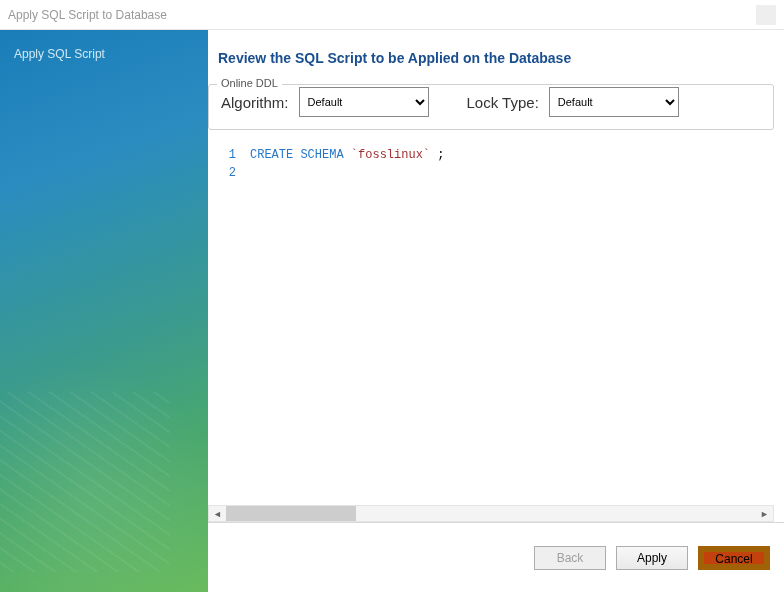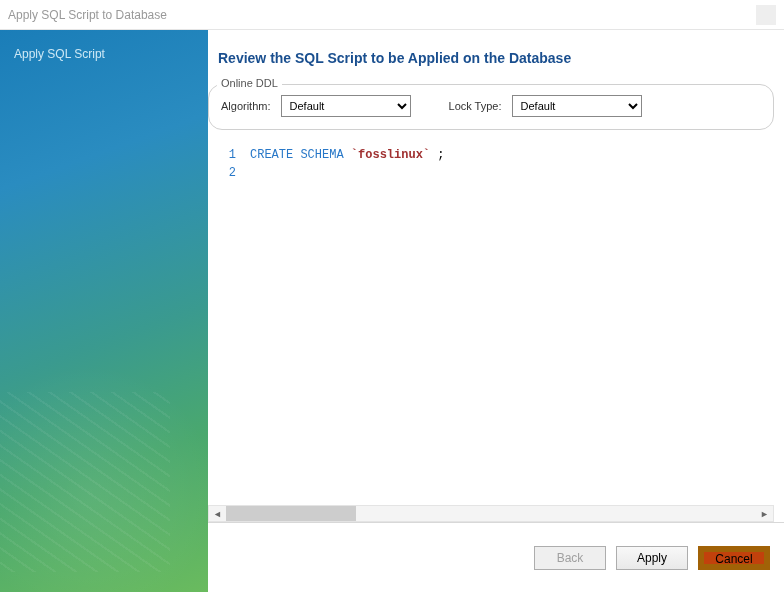--- a/index.html
+++ b/index.html
@@ -15,35 +15,35 @@
     .sidebar::before { content: ""; position: absolute; bottom: -50px; left: -60px; width: 300px; height: 300px; background: radial-gradient(ellipse at center, rgba(255,255,255,0.08) 0%, transparent 60%); transform: rotate(-20deg); }
     .sidebar::after { content: ""; position: absolute; bottom: 20px; left: -30px; width: 200px; height: 180px; background: repeating-linear-gradient(35deg, rgba(255,255,255,0.06) 0px, rgba(255,255,255,0.06) 2px, transparent 2px, transparent 12px); }
     .sidebar-item { padding: 7px 14px; color: #fff; font-size: 12px; cursor: pointer; position: relative; z-index: 1; }
     .sidebar-item.active { background: rgba(255,255,255,0.18); font-weight: bold; }
     .sidebar-item.inactive { color: #cde8f5; }
     
     .content { flex: 1; display: flex; flex-direction: column; background: #fff; }
     
     .page-header { padding: 20px 22px 18px 10px; color: #1a4f8f; font-weight: bold; font-size: 14px; }
     
-    .ddl-group { margin: 0 10px 10px 0; border: 1px solid #d0d0d0; border-radius: 14px; padding: 10px 12px 12px 12px; position: relative; }
+    .ddl-group { margin: 0 10px 10px 0; border: 1px solid #d0d0d0; border-radius: 3px; padding: 2px 12px 12px 12px; position: relative; }
     .ddl-legend { position: absolute; top: -8px; left: 8px; background: #fff; padding: 0 4px; font-size: 11px; color: #555; }
     .ddl-row { display: flex; align-items: center; gap: 10px; }
-    .ddl-label { font-size: 11px; color: #333; }
-    .ddl-select { border: 1px solid #888; height: 22px; font-size: 11px; padding: 0 4px; background: #fff; }
+    .ddl-label { font-size: 15px; color: #333; }
+    .ddl-select { border: 1px solid #888; height: 30px; font-size: 11px; padding: 0 4px; background: #fff; }
     .ddl-select.alg { width: 130px; margin-right: 28px; }
     .ddl-select.lock { width: 130px; }
     
     .editor { flex: 1; display: flex; font-family: Consolas, "Courier New", monospace; font-size: 12px; margin: 6px 10px 0 0; overflow: hidden; }
     .gutter { width: 42px; text-align: right; padding-right: 14px; color: #2878c8; }
     .gutter-line { height: 18px; line-height: 18px; }
     .code { flex: 1; }
     .code-line { height: 18px; line-height: 18px; white-space: pre; }
     .kw { color: #2878c8; }
-    .ident { color: #a03030; font-weight: bold; }
+    .ident { color: #a03030; }
     
     .hscroll { margin: 6px 10px 0 0; height: 17px; display: flex; align-items: center; background: #f4f4f4; border: 1px solid #e4e4e4; }
     .hscroll-arrow { width: 17px; height: 15px; display: flex; align-items: center; justify-content: center; color: #666; font-size: 9px; cursor: pointer; }
     .hscroll-track { flex: 1; height: 15px; position: relative; }
     .hscroll-thumb { position: absolute; left: 0; top: 0; height: 15px; width: 130px; background: #cdcdcd; }
     
     .footer { height: 70px; border-top: 1px solid #d8d8d8; display: flex; align-items: center; justify-content: flex-end; padding: 0 14px; gap: 10px; }
     .btn { min-width: 72px; height: 24px; border: 1px solid #adadad; background: linear-gradient(#f8f8f8,#e9e9e9); font-size: 12px; cursor: pointer; }
     .btn:disabled { color: #a0a0a0; background: #efefef; cursor: default; }
     .btn.primary { border: 6px solid #a16207; background: #c2410c; }

